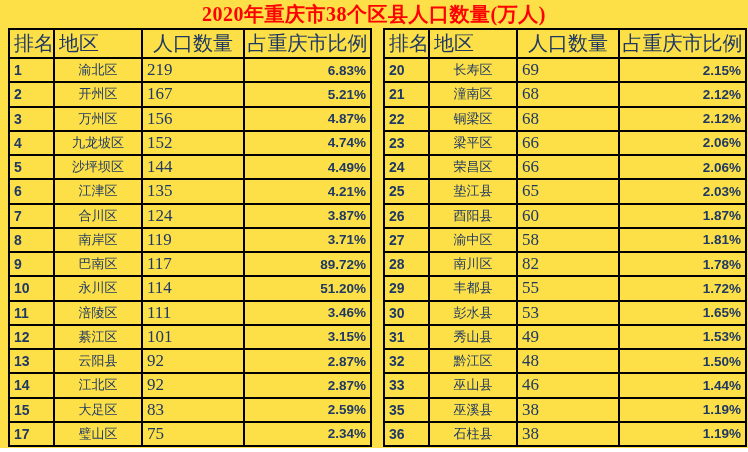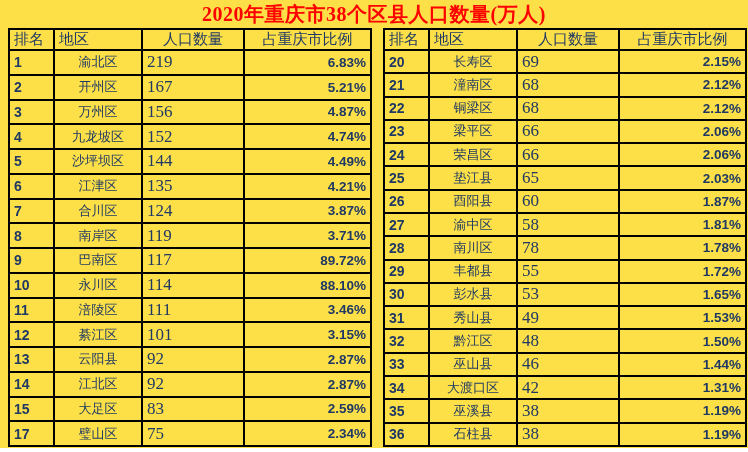--- a/index.html
+++ b/index.html
@@ -36,21 +36,21 @@
   .pop-table th, .pop-table td {
     border: 2px solid #000000;
     padding: 0 4px;
     color: #1f3864;
     white-space: nowrap;
     overflow: hidden;
     vertical-align: middle;
   }
   .pop-table th {
     font-weight: normal;
-    font-size: 15px;
+    font-size: 20px;
     text-align: left;
     font-family: "Liberation Serif", serif;
   }
   .pop-table th.h-pop { text-align: center; border-radius: 10px; }
   .pop-table th.h-share { text-align: center; padding: 0 1px; }
   .c-rank {
     font-family: "Liberation Sans", sans-serif;
     font-weight: bold;
     font-size: 14px;
     text-align: left;
@@ -148,21 +148,21 @@
           <tr>
             <td class="c-rank">9</td>
             <td class="c-region">巴南区</td>
             <td class="c-pop">117</td>
             <td class="c-share">89.72%</td>
           </tr>
           <tr>
             <td class="c-rank">10</td>
             <td class="c-region">永川区</td>
             <td class="c-pop">114</td>
-            <td class="c-share">88.10%</td>
+            <td class="c-share">51.20%</td>
           </tr>
           <tr>
             <td class="c-rank">11</td>
             <td class="c-region">涪陵区</td>
             <td class="c-pop">111</td>
             <td class="c-share">3.46%</td>
           </tr>
           <tr>
             <td class="c-rank">12</td>
             <td class="c-region">綦江区</td>
@@ -256,21 +256,21 @@
           </tr>
           <tr>
             <td class="c-rank">27</td>
             <td class="c-region">渝中区</td>
             <td class="c-pop">58</td>
             <td class="c-share">1.81%</td>
           </tr>
           <tr>
             <td class="c-rank">28</td>
             <td class="c-region">南川区</td>
-            <td class="c-pop">78</td>
+            <td class="c-pop">82</td>
             <td class="c-share">1.78%</td>
           </tr>
           <tr>
             <td class="c-rank">29</td>
             <td class="c-region">丰都县</td>
             <td class="c-pop">55</td>
             <td class="c-share">1.72%</td>
           </tr>
           <tr>
             <td class="c-rank">30</td>
@@ -290,26 +290,20 @@
             <td class="c-pop">48</td>
             <td class="c-share">1.50%</td>
           </tr>
           <tr>
             <td class="c-rank">33</td>
             <td class="c-region">巫山县</td>
             <td class="c-pop">46</td>
             <td class="c-share">1.44%</td>
           </tr>
           <tr>
-            <td class="c-rank">34</td>
-            <td class="c-region">大渡口区</td>
-            <td class="c-pop">42</td>
-            <td class="c-share">1.31%</td>
-          </tr>
-          <tr>
             <td class="c-rank">35</td>
             <td class="c-region">巫溪县</td>
             <td class="c-pop">38</td>
             <td class="c-share">1.19%</td>
           </tr>
           <tr>
             <td class="c-rank">36</td>
             <td class="c-region">石柱县</td>
             <td class="c-pop">38</td>
             <td class="c-share">1.19%</td>

